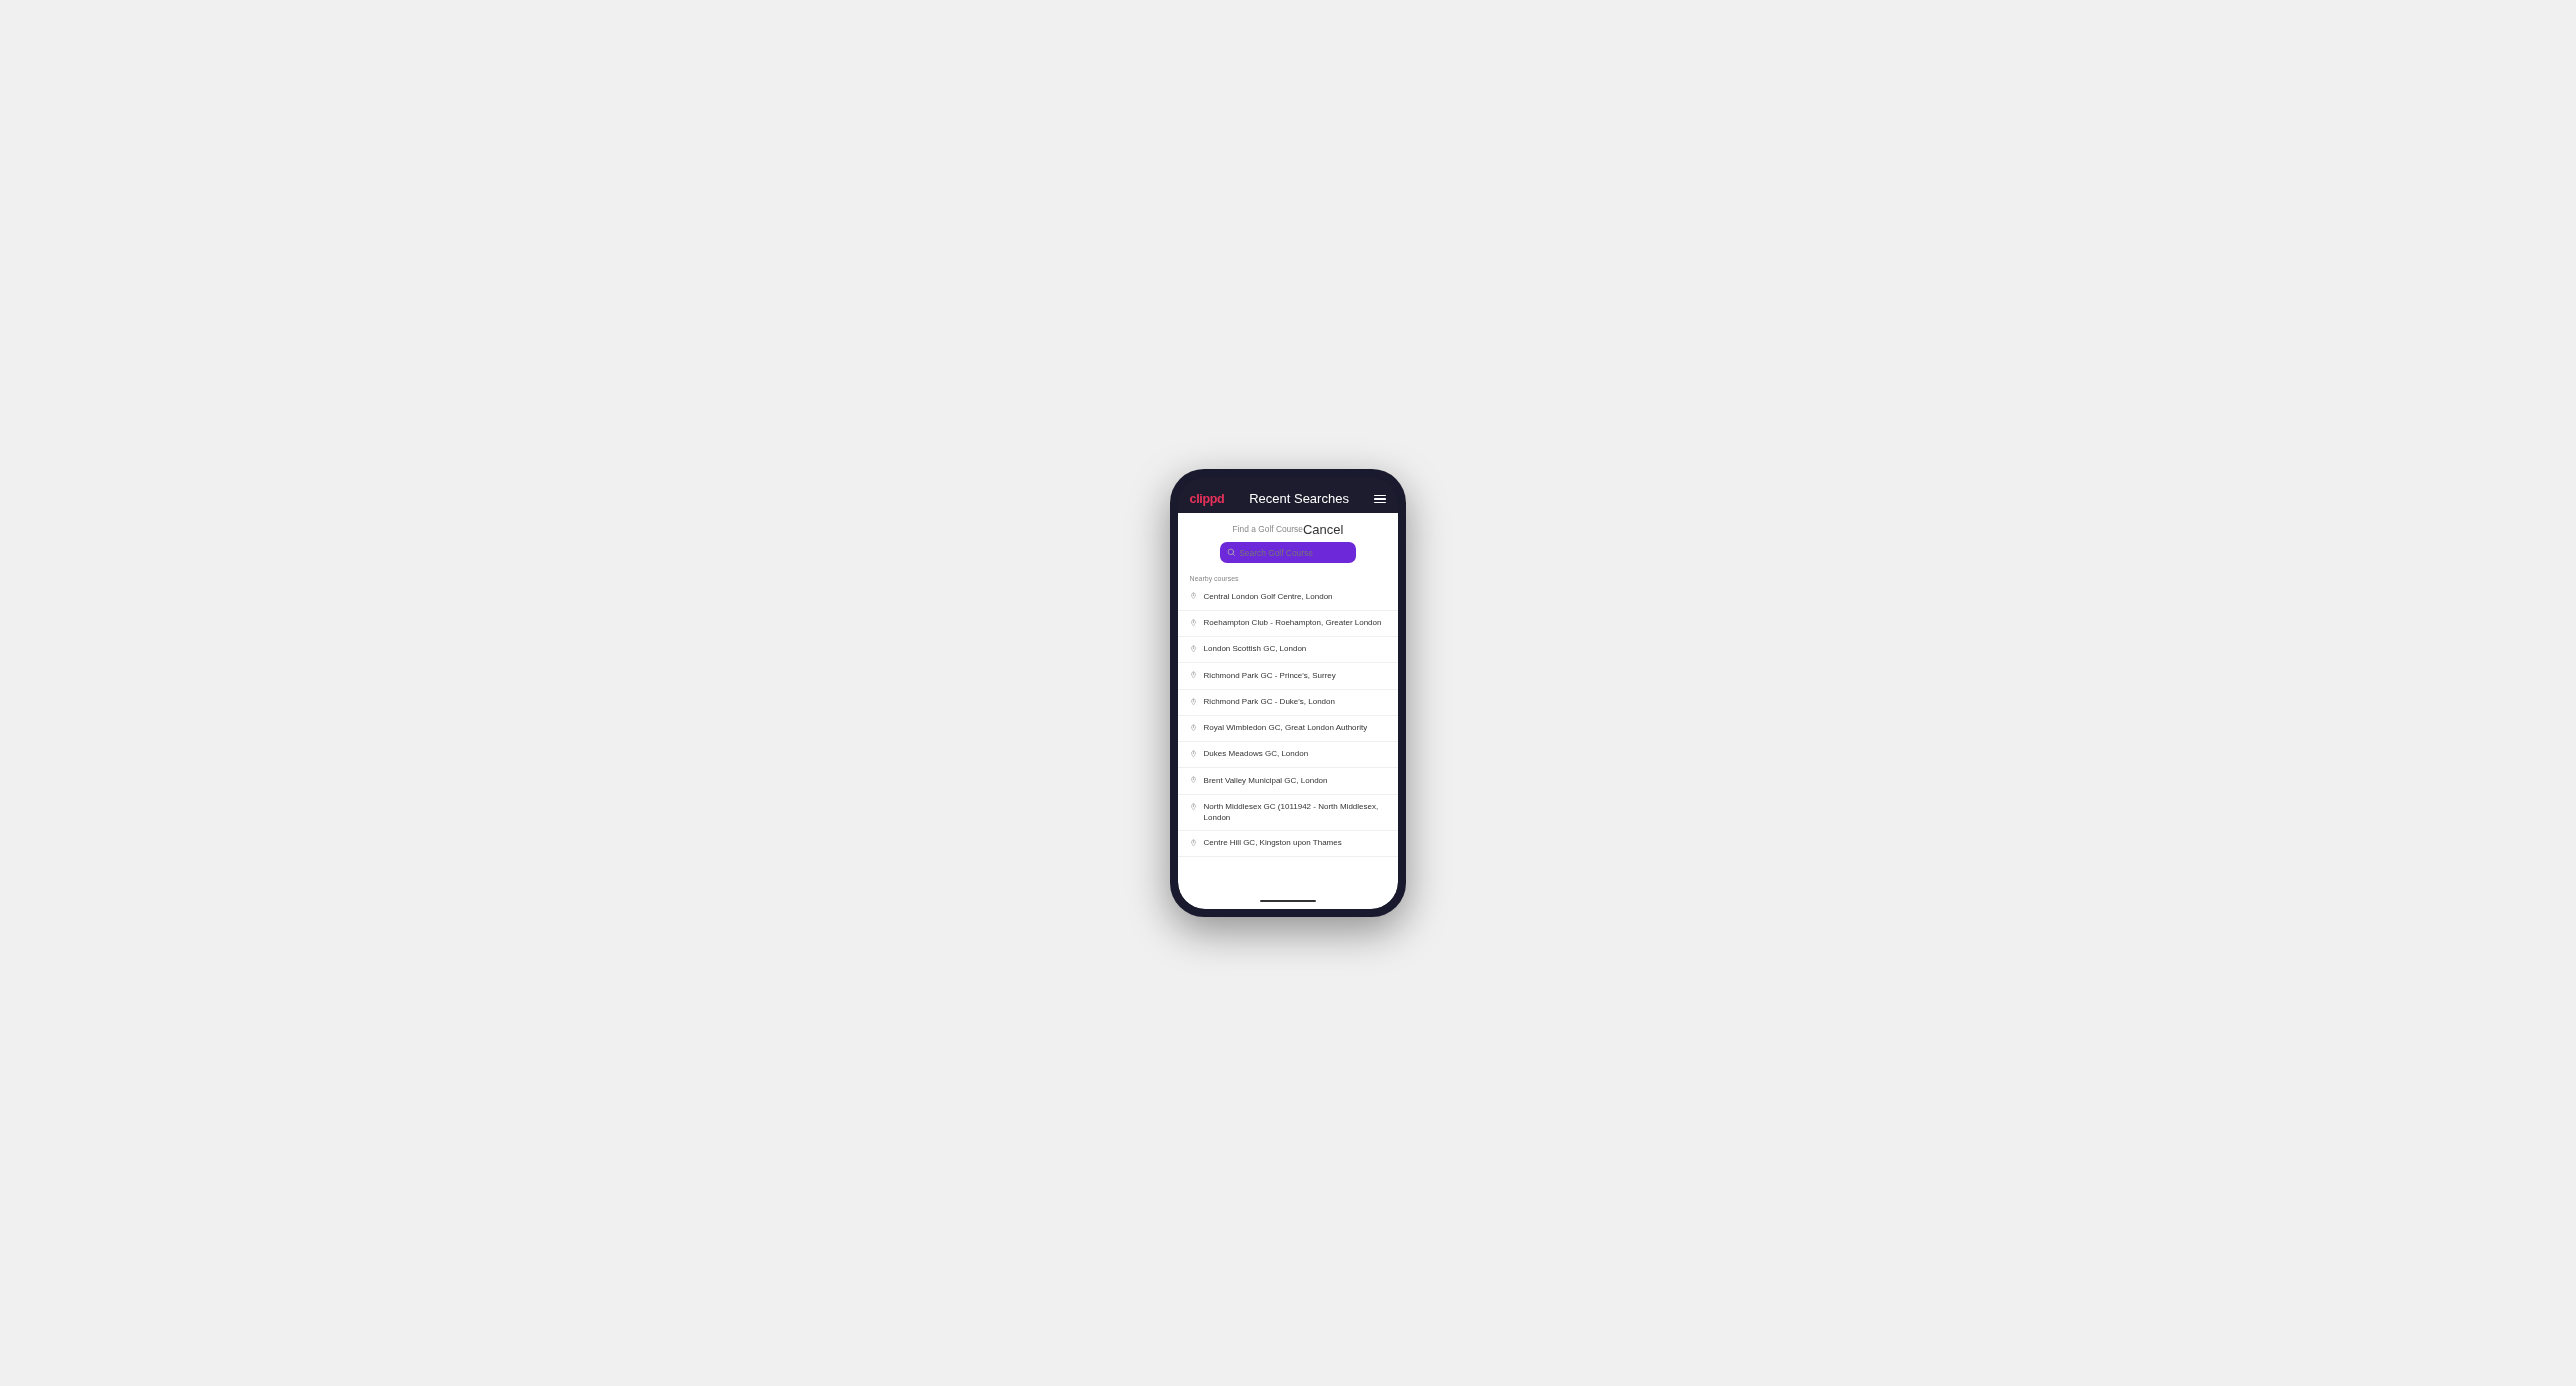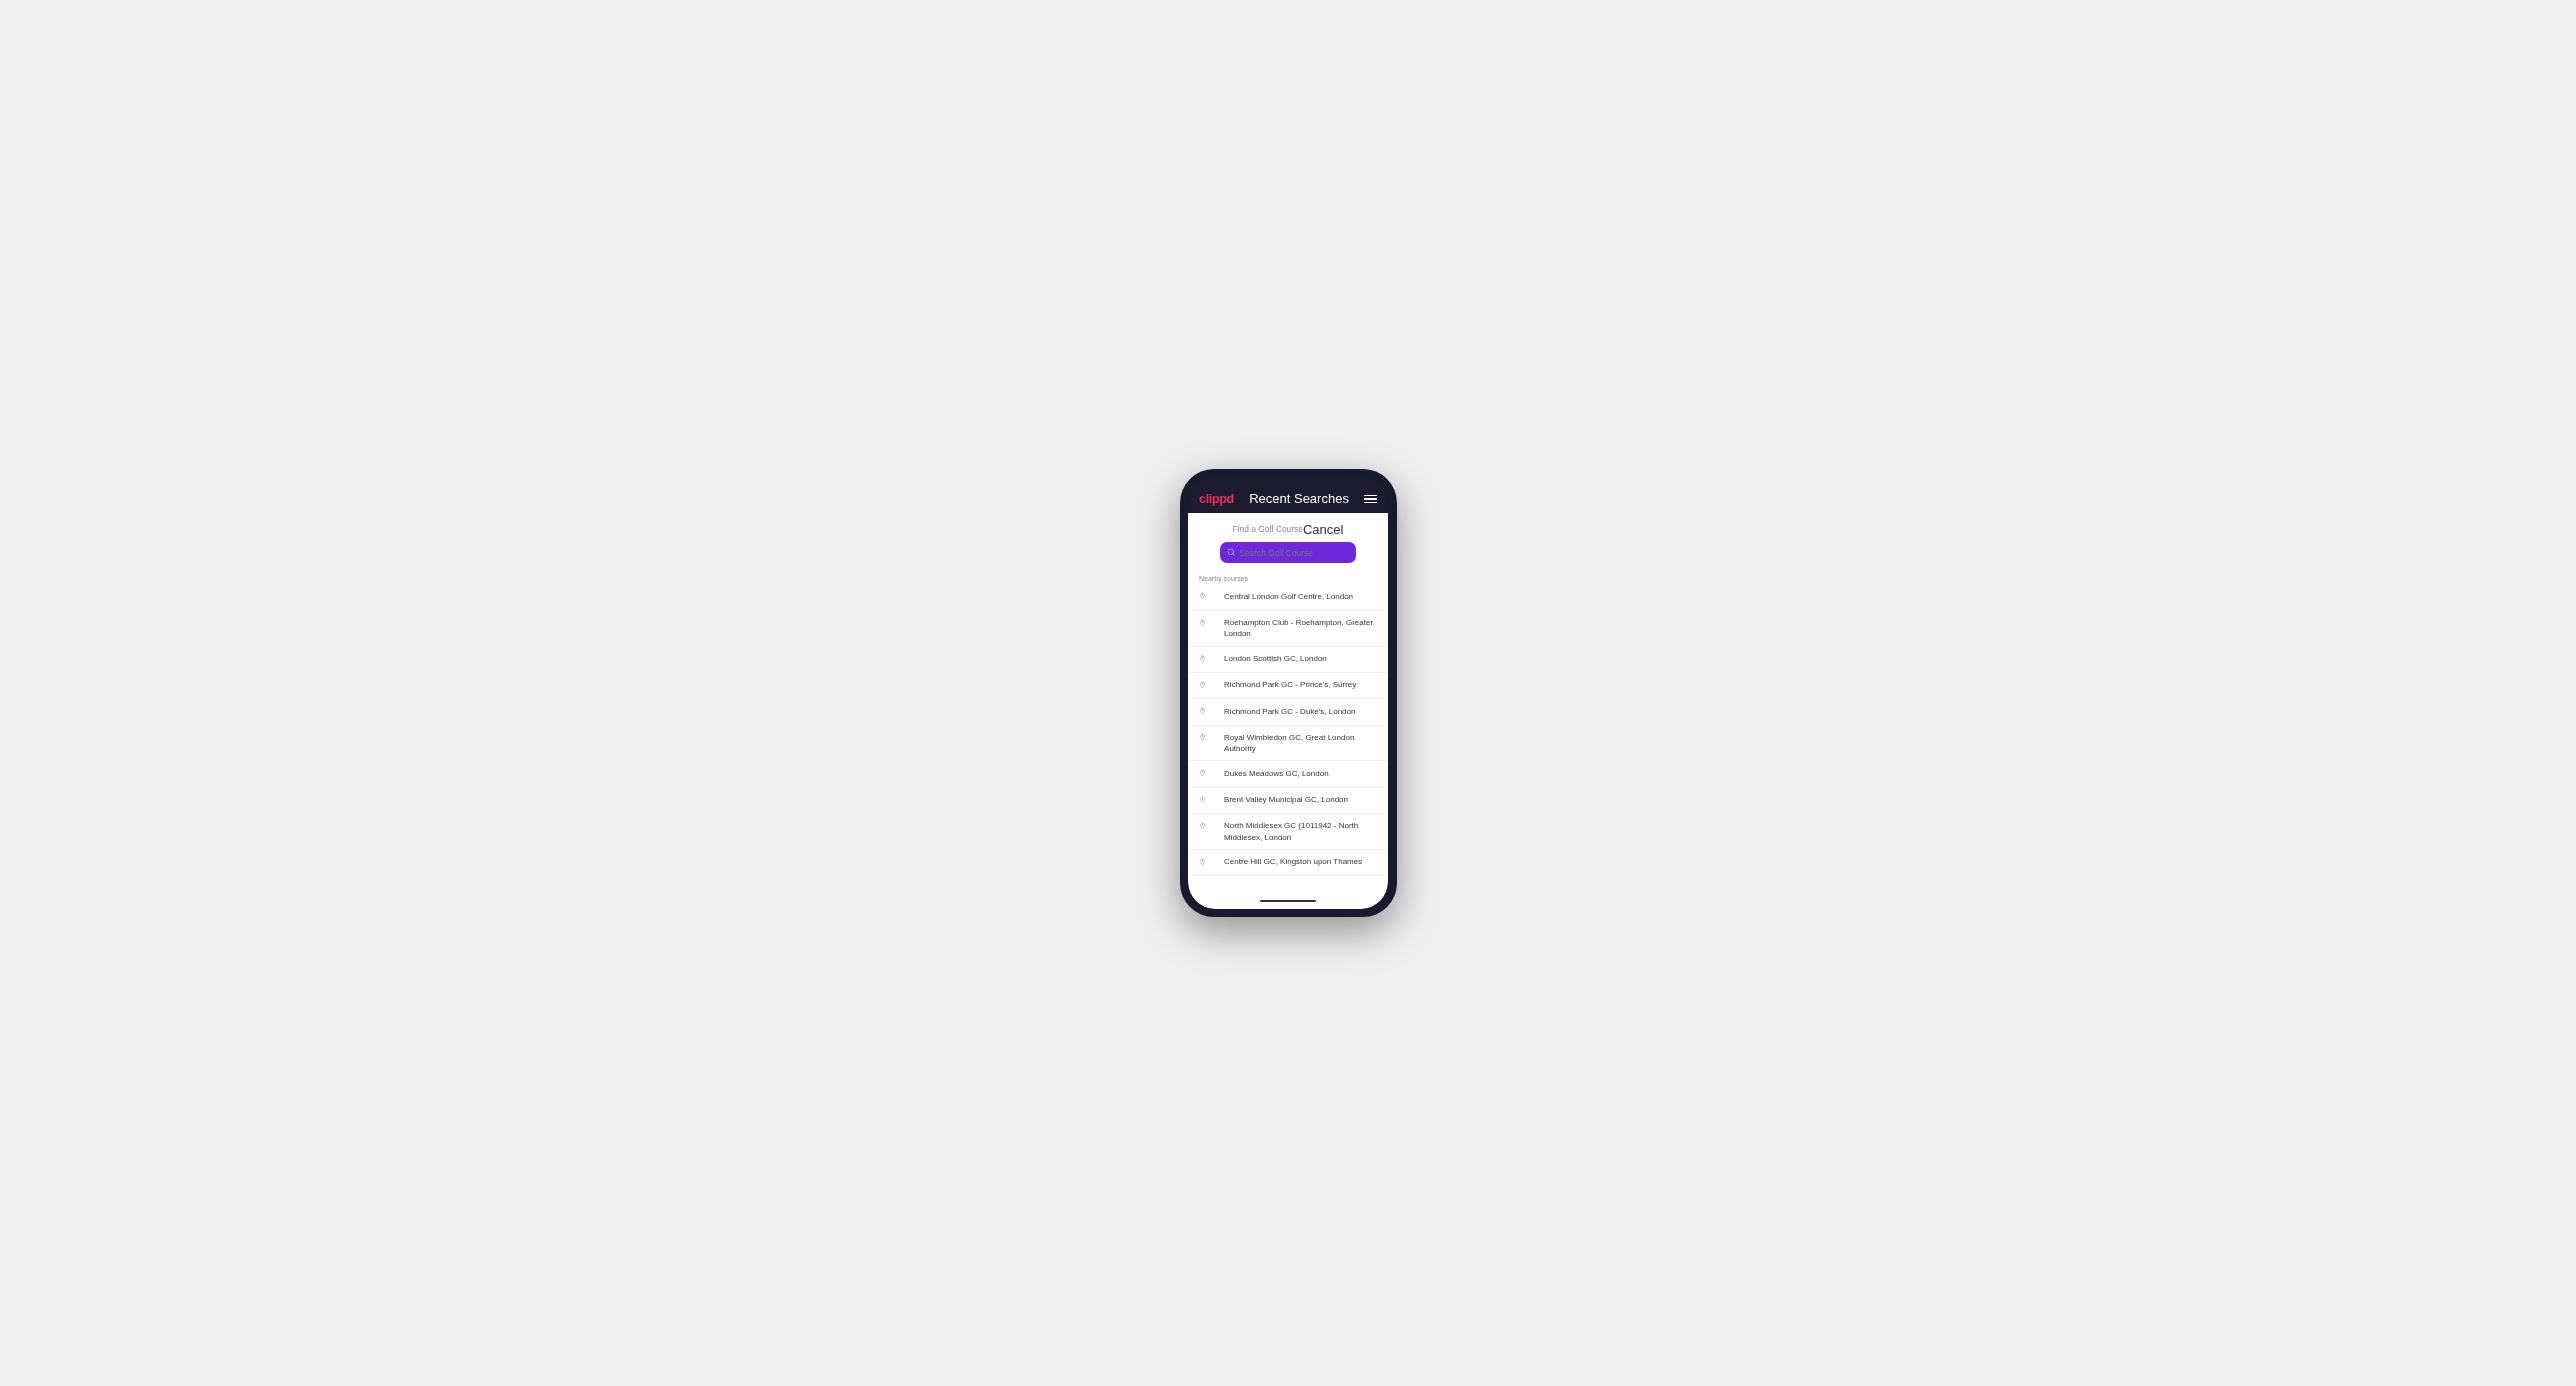--- a/index.html
+++ b/index.html
@@ -5,21 +5,21 @@
     * { box-sizing: border-box; margin: 0; padding: 0; }
     body {
       background: #f0f0f0;
       display: flex;
       justify-content: center;
       align-items: center;
       min-height: 100vh;
       font-family: -apple-system, BlinkMacSystemFont, 'Segoe UI', sans-serif;
     }
     .phone-outer {
-      width: 217px;
+      width: 236px;
       height: 448px;
       background: #1a1a2e;
       border-radius: 34px;
       padding: 8.4px;
       box-shadow: 0 14px 42px rgba(0,0,0,0.4);
       position: relative;
     }
     .phone-inner {
       width: 100%;
       height: 100%;
@@ -139,21 +139,21 @@
     .course-list {
       list-style: none;
       background: #ffffff;
     }
     .course-item {
       display: flex;
       align-items: flex-start;
       padding: 6.3px 11.2px;
       border-bottom: 0.7px solid #f0f0f0;
       cursor: pointer;
-      gap: 18px;
+      gap: 7px;
     }
     .pin-icon {
       flex-shrink: 0;
       margin-top: 0.7px;
     }
     .course-name {
       font-size: 8px;
       color: #333333;
       line-height: 1.4;
     }

